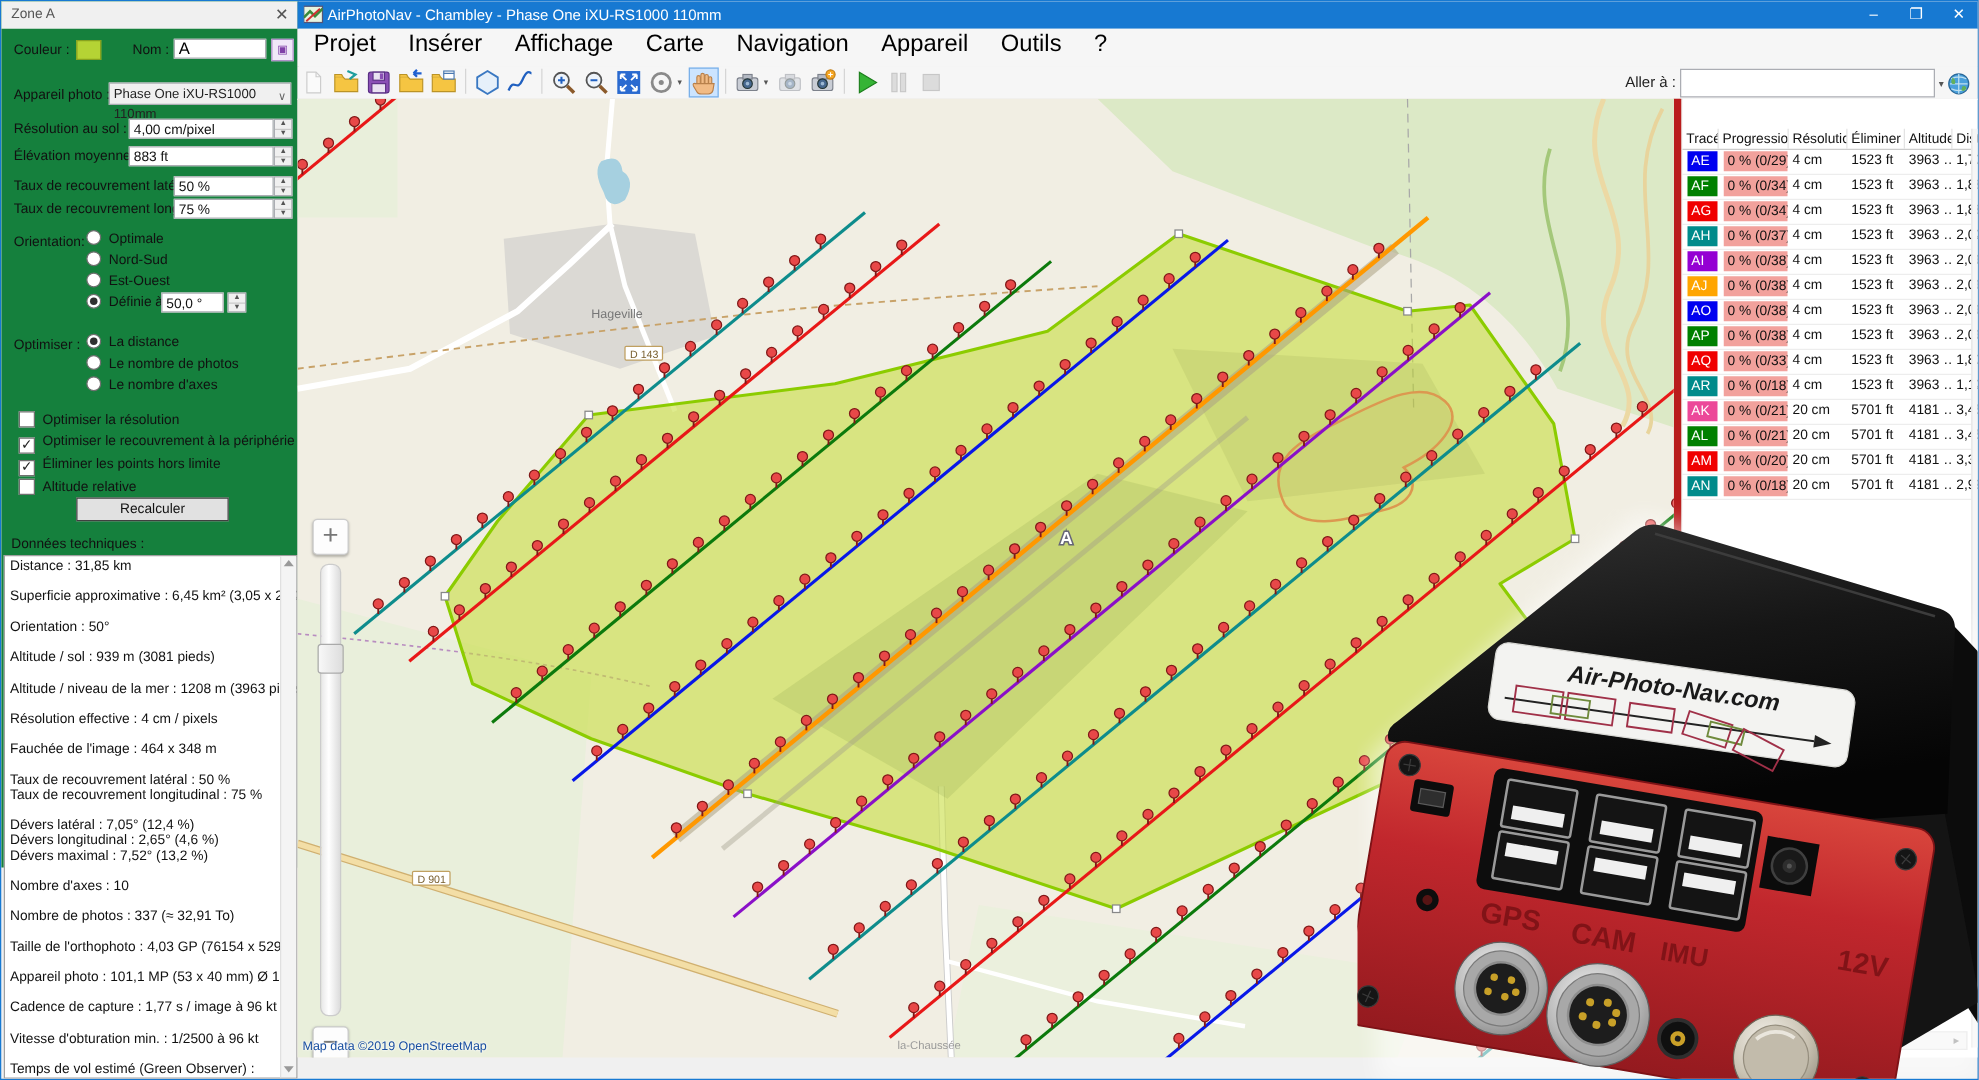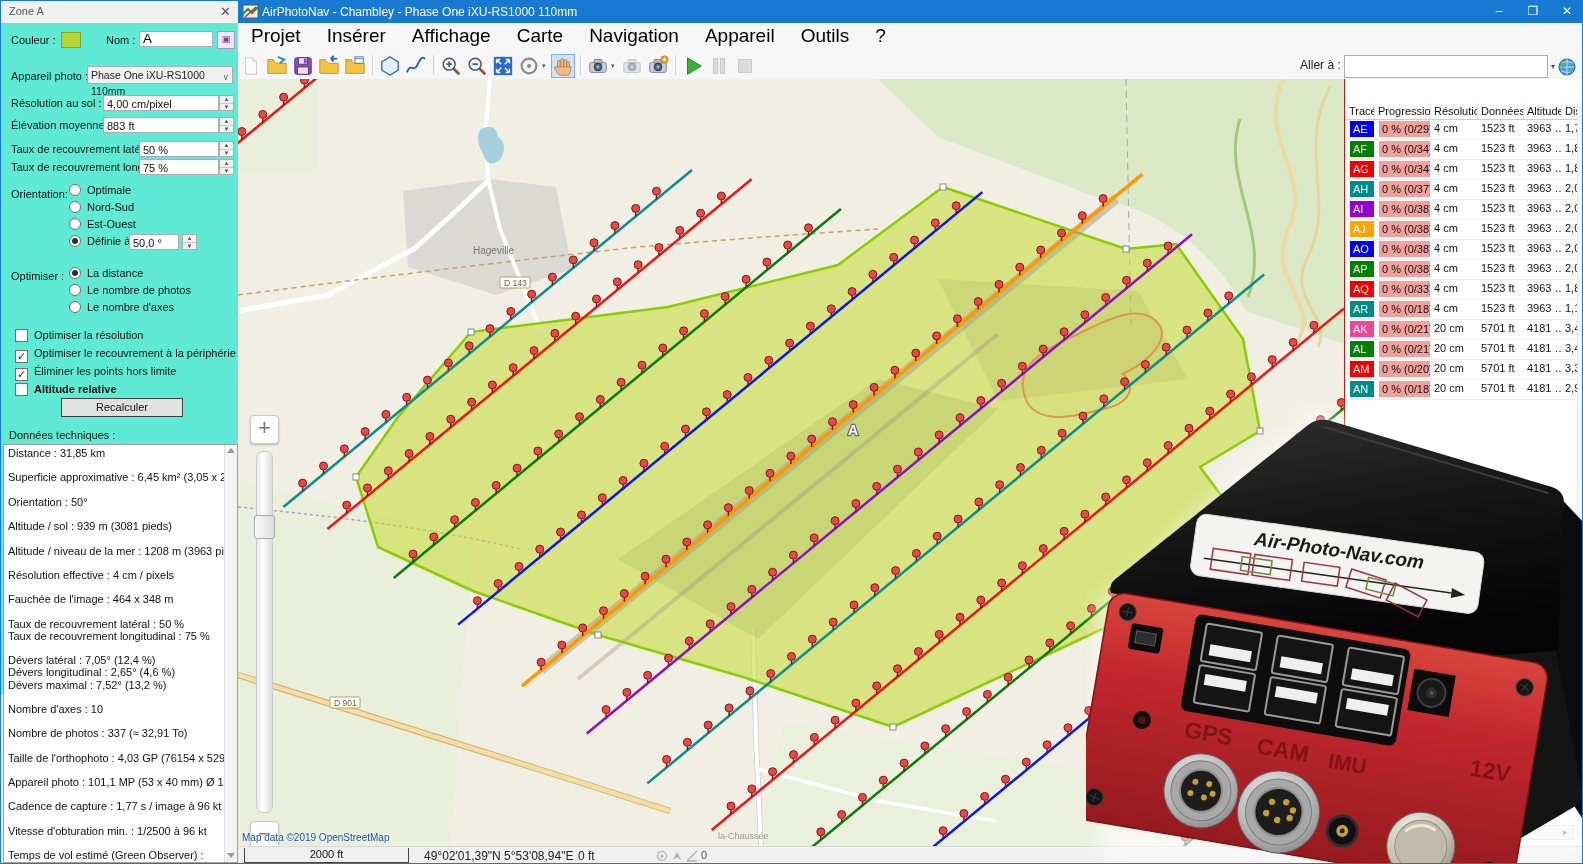--- a/index.html
+++ b/index.html
@@ -1,21 +1,21 @@
 <!DOCTYPE html>
 <html><head>
 <meta charset="utf-8">
 <style>
   html,body{margin:0;padding:0;background:#888;}
   #app{position:relative;width:1583px;height:864px;background:#f0f0f0;overflow:hidden;
        font-family:"Liberation Sans","DejaVu Sans",sans-serif;font-size:11px;color:#111;
        border:1px solid #1779d2;box-sizing:border-box;}
   .abs{position:absolute;}
   
-  #zone-panel{left:0;top:0;width:237px;height:693px;background:#5eead4;border-right:1px solid #b8b8b8;}
+  #zone-panel{left:0;top:0;width:237px;height:693px;background:#15803d;border-right:1px solid #b8b8b8;}
   #zone-header{left:0;top:0;width:100%;height:22px;background:#f0f0f0;}
   #zone-title{left:8px;top:4px;color:#555;}
   #zone-close{right:7px;top:3px;color:#555;font-size:13px;cursor:pointer;}
   .zp-label{color:#111;}
   .zp-input{background:#fff;border:1px solid #abadb3;height:16px;line-height:16px;padding:0 3px;box-sizing:border-box;}
   .zp-combo{background:#f0f0f0;border:1px solid #abadb3;height:18px;line-height:16px;padding:0 3px;box-sizing:border-box;color:#222;}
   .zp-combo .arr{float:right;color:#666;font-size:9px;margin-top:2px;}
   .spin{width:15px;height:16px;border:1px solid #abadb3;background:#f0f0f0;box-sizing:border-box;}
   .spin div{height:7px;text-align:center;font-size:6px;color:#555;line-height:7px;border-bottom:1px solid #c9c9c9;}
   .spin div:last-child{border-bottom:none;}
@@ -37,21 +37,21 @@
   #toolbar{left:0;top:52px;width:100%;height:26px;background:#f6f6f6;border-bottom:1px solid #e2e2e2;}
   .tb-btn{display:inline-block;width:24px;height:24px;margin:1px 1px;vertical-align:top;position:relative;border:1px solid transparent;box-sizing:border-box;}
   .tb-btn.active{background:#cce4ff;border:1px solid #7ab0e8;}
   .tb-btn.disabled{opacity:.45;}
   .tb-sep{display:inline-block;width:1px;height:20px;background:#d5d5d5;margin:2px 4px;vertical-align:top;}
   .tb-dd{display:inline-block;width:8px;font-size:7px;color:#555;vertical-align:top;margin-top:9px;}
   #goto-wrap{right:8px;top:2px;}
   #goto-label{font-size:12px;color:#222;}
   #goto-input{width:198px;height:19px;border:1px solid #abadb3;background:#fff;vertical-align:middle;font-size:11px;}
   
-  #map{left:0;top:78px;width:1107px;height:767px;background:#f1eee3;overflow:hidden;border-right:1px solid #b91c1c;box-sizing:border-box;}
+  #map{left:0;top:78px;width:1107px;height:767px;background:#f1eee3;overflow:hidden;border-right:6px solid #b91c1c;box-sizing:border-box;}
   #map-attribution{left:4px;bottom:3px;font-size:10px;color:#1a4fa0;text-shadow:0 0 2px #fff,0 0 2px #fff;}
   #zoom-plus,#zoom-minus{left:12px;width:27px;height:27px;background:#fdfdfd;border:1px solid #ccc;border-radius:4px;box-shadow:0 1px 2px rgba(0,0,0,.25);color:#777;font-size:22px;text-align:center;line-height:24px;}
   #zoom-plus{top:336px;}
   #zoom-minus{top:742px;}
   #zoom-track{left:18px;top:372px;width:15px;height:360px;background:linear-gradient(90deg,#e8e8e8,#fff 40%,#dcdcdc);border:1px solid #ccc;border-radius:7px;}
   #zoom-handle{left:16px;top:436px;width:19px;height:22px;background:linear-gradient(90deg,#f8f8f8,#ddd);border:1px solid #aaa;border-radius:3px;}
   
   #statusbar{left:0;top:845px;width:100%;height:17px;background:#f0f0f0;border-top:1px solid #d9d9d9;}
   #scale-widget{left:6px;top:1px;width:163px;height:14px;border-left:1px solid #444;border-right:1px solid #444;border-bottom:1px solid #444;text-align:center;font-size:11px;line-height:13px;}
   #coords{left:186px;top:2px;font-size:12px;color:#222;}
@@ -146,21 +146,21 @@
     <div id="optimiser-radios">
         <div class="abs" style="left: 68px; top: 266px; text-align: right;"><span class="radio sel"></span><span style="margin-left: 6px;">La distance</span></div>
         <div class="abs" style="left: 68px; top: 283px;"><span class="radio"></span><span style="margin-left: 6px;">Le nombre de photos</span></div>
         <div class="abs" style="left: 68px; top: 300px;"><span class="radio"></span><span style="margin-left: 6px;">Le nombre d'axes</span></div>
       </div>
 
     <div id="zp-checks">
         <div class="abs" style="left: 14px; top: 328px;"><span class="check"></span><span style="margin-left: 6px;">Optimiser la résolution</span></div>
         <div class="abs" style="left: 14px; top: 346px;"><span class="check">✓</span><span style="margin-left: 6px;">Optimiser le recouvrement à la périphérie</span></div>
         <div class="abs" style="left: 14px; top: 364px;"><span class="check">✓</span><span style="margin-left: 6px;">Éliminer les points hors limite</span></div>
-        <div class="abs" style="left: 14px; top: 382px; font-weight: bold;"><span class="check"></span><span style="margin-left: 6px;">Altitude relative</span></div>
+        <div class="abs" style="left: 14px; top: 382px;"><span class="check"></span><span style="margin-left: 6px;">Altitude relative</span></div>
       </div>
 
     <div class="abs zp-btn" style="left:60px;top:397px;width:120px;height:17px">Recalculer</div>
 
     <span class="abs zp-label" style="left:8px;top:428px">Données techniques :</span>
     <div id="donnees-box" class="abs">
       <div id="donnees-lines" style="padding-top:2px">
           <div class="line">Distance : 31,85 km</div>
           <div class="line">&nbsp;</div>
           <div class="line">Superficie approximative : 6,45 km² (3,05 x 2,12 km)</div>
@@ -1391,21 +1391,21 @@
       <div id="zoom-minus" class="abs">−</div>
       <span id="map-attribution" class="abs">Map data ©2019 OpenStreetMap</span>
     </div>
 
     <div id="traces-panel" class="abs">
       <div id="trace-table" class="abs">
           <div class="t-head">
             <div>Tracé</div>
             <div>Progression</div>
             <div>Résolution</div>
-            <div>Données</div>
+            <div>Éliminer</div>
             <div>Altitude</div>
             <div>Dist</div>
           </div>
           <div class="t-row">
             <div>
               <div class="chip" style="background: rgb(0, 0, 240);">AE</div>
             </div>
             <div>
               <div class="chip-pink" style="color: rgb(17, 17, 17);">0 % (0/29)</div>
             </div>
@@ -1572,36 +1572,20 @@
           </div>
         </div>
       <div id="vscroll" class="abs"></div>
       <div id="hscroll" class="abs">
         <span class="abs hs-btn" style="left:1px">◂</span>
         <span id="hs-thumb" class="abs"></span>
         <span class="abs hs-btn" style="right:1px">▸</span>
       </div>
     </div>
 
-    <div id="statusbar" class="abs">
-      <div id="scale-widget" class="abs">2000 ft</div>
-      <span id="coords" class="abs">49°02'01,39"N 5°53'08,94"E</span>
-      <span id="alt-readout" class="abs">0 ft</span>
-      <svg class="abs st-ico" style="left:418px" viewBox="0 0 12 12">
-        <circle cx="6" cy="6" r="4.5" fill="none" stroke="#777" stroke-width="1.2"></circle>
-          <circle cx="6" cy="6" r="1.6" fill="#777"></circle>
-      </svg>
-      <svg class="abs st-ico" style="left:433px" viewBox="0 0 12 12">
-        <path d="M2 10 L6 2 L10 10 L6 7 Z" fill="#777"></path>
-      </svg>
-      <svg class="abs st-ico" style="left:448px" viewBox="0 0 12 12">
-        <path d="M1 11 L11 1 M1 11 H11" stroke="#777" stroke-width="1.3" fill="none"></path>
-      </svg>
-      <span id="photo-count" class="abs">0</span>
-    </div>
   </div>
 
   <div id="device-photo" class="abs">
     <svg width="498" height="464" viewBox="0 0 498 464">
       <defs>
         <linearGradient id="topGrad" x1="0" y1="0" x2="0.3" y2="1">
           <stop offset="0" stop-color="#323232"></stop>
             <stop offset="0.5" stop-color="#161616"></stop>
             <stop offset="1" stop-color="#050505"></stop>
         </linearGradient>

